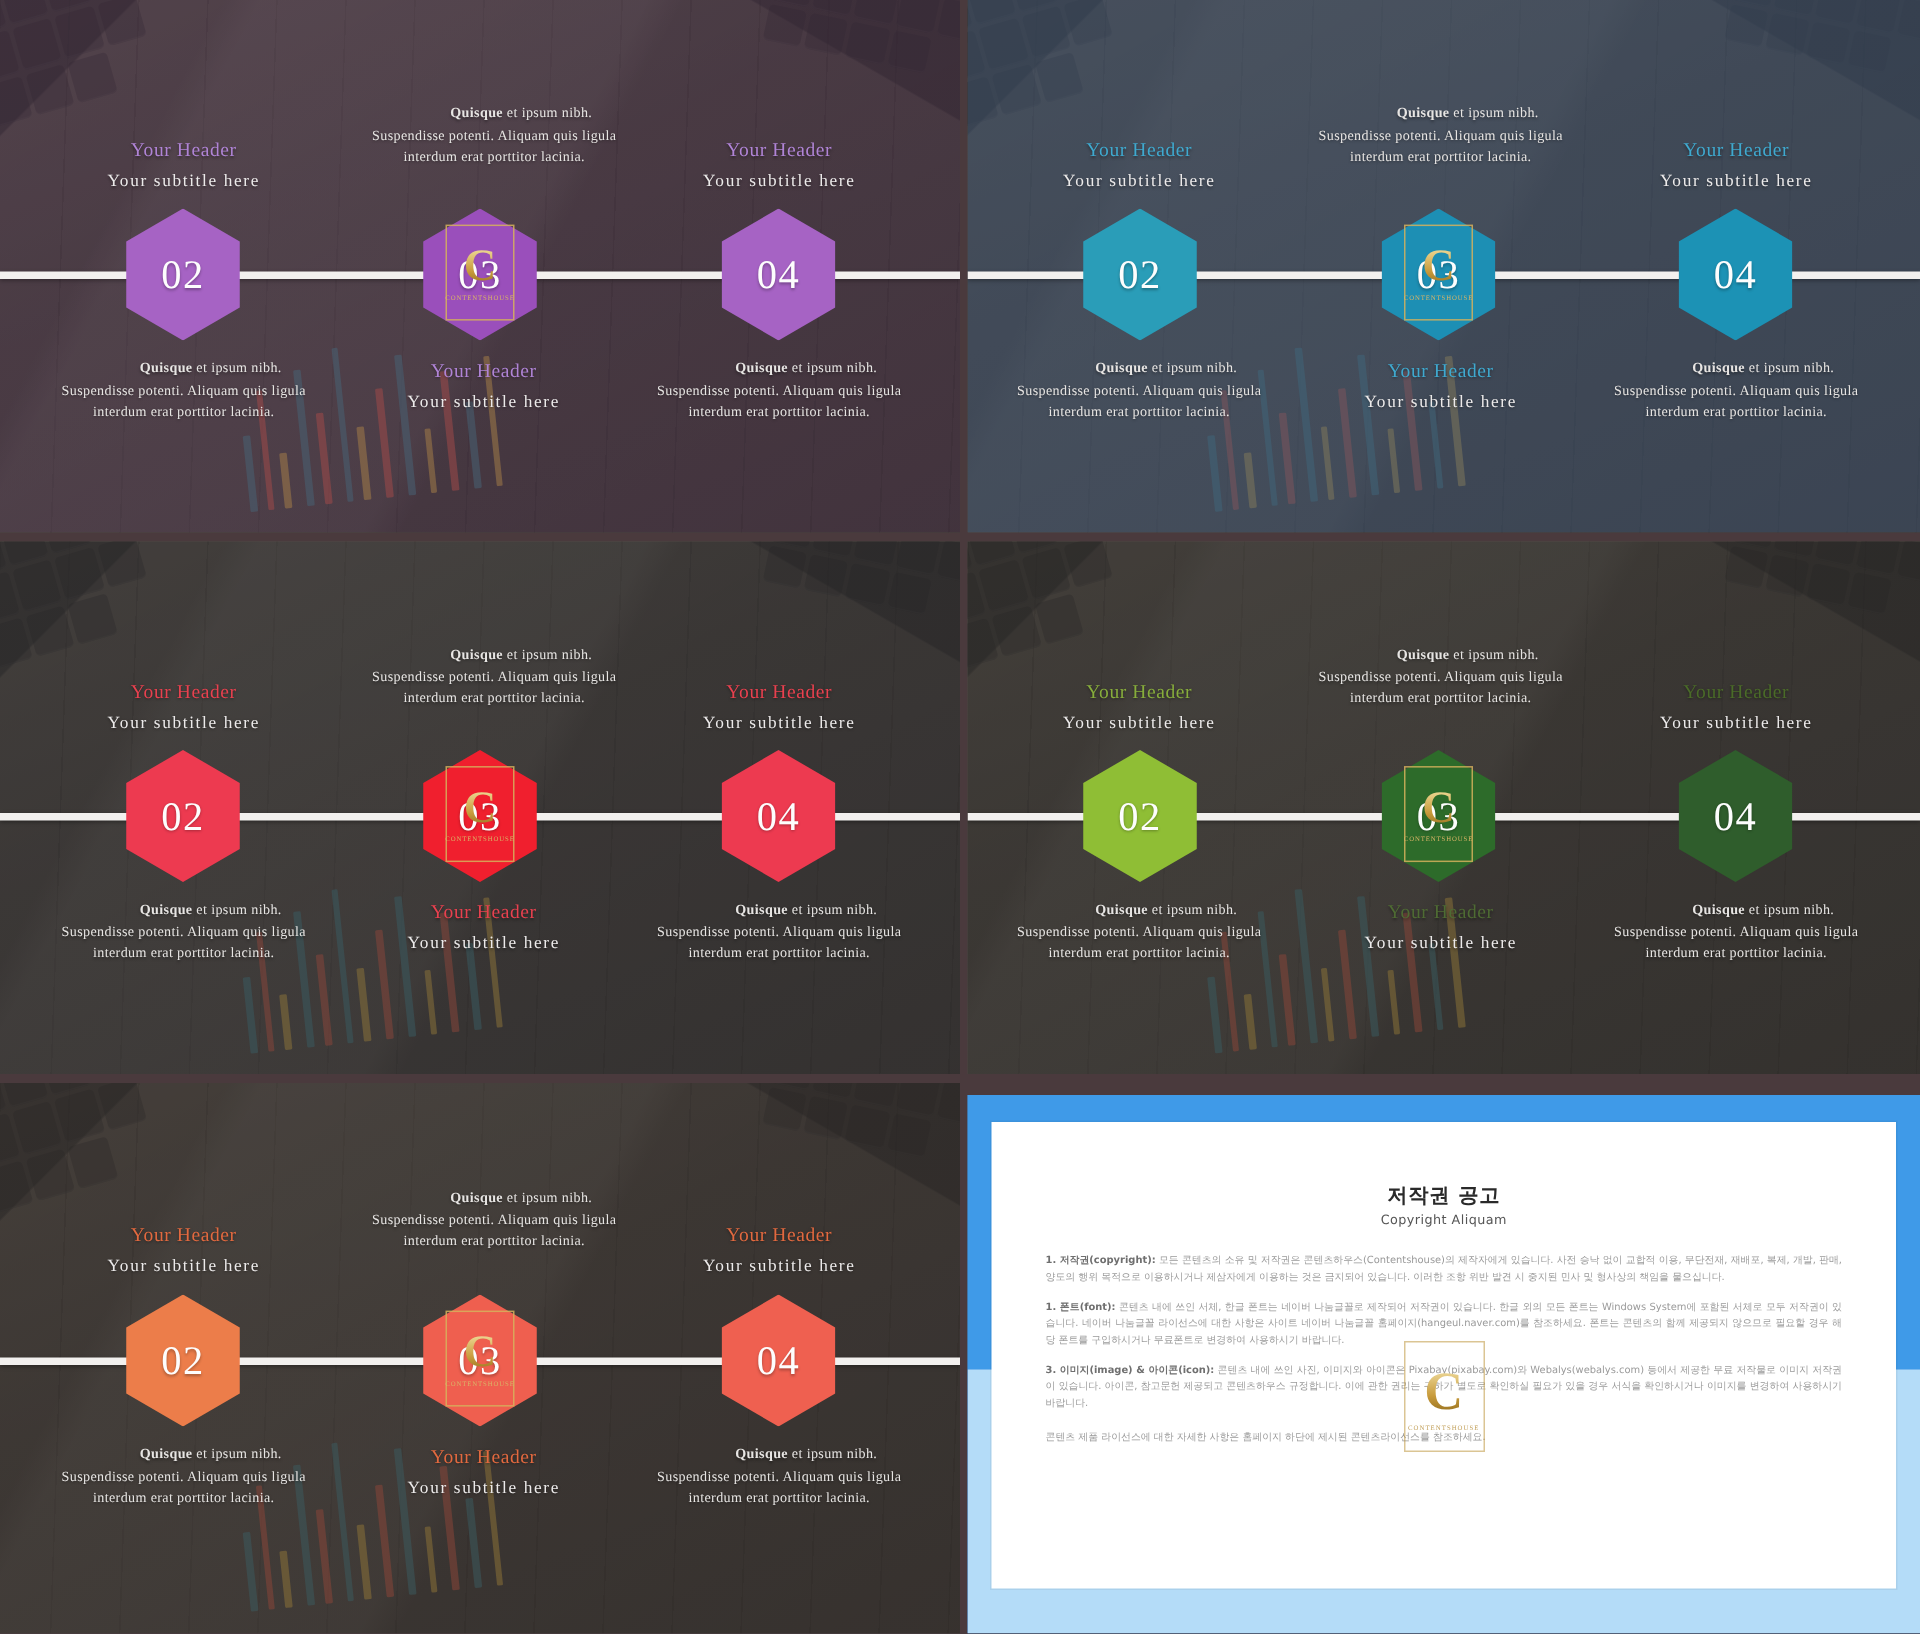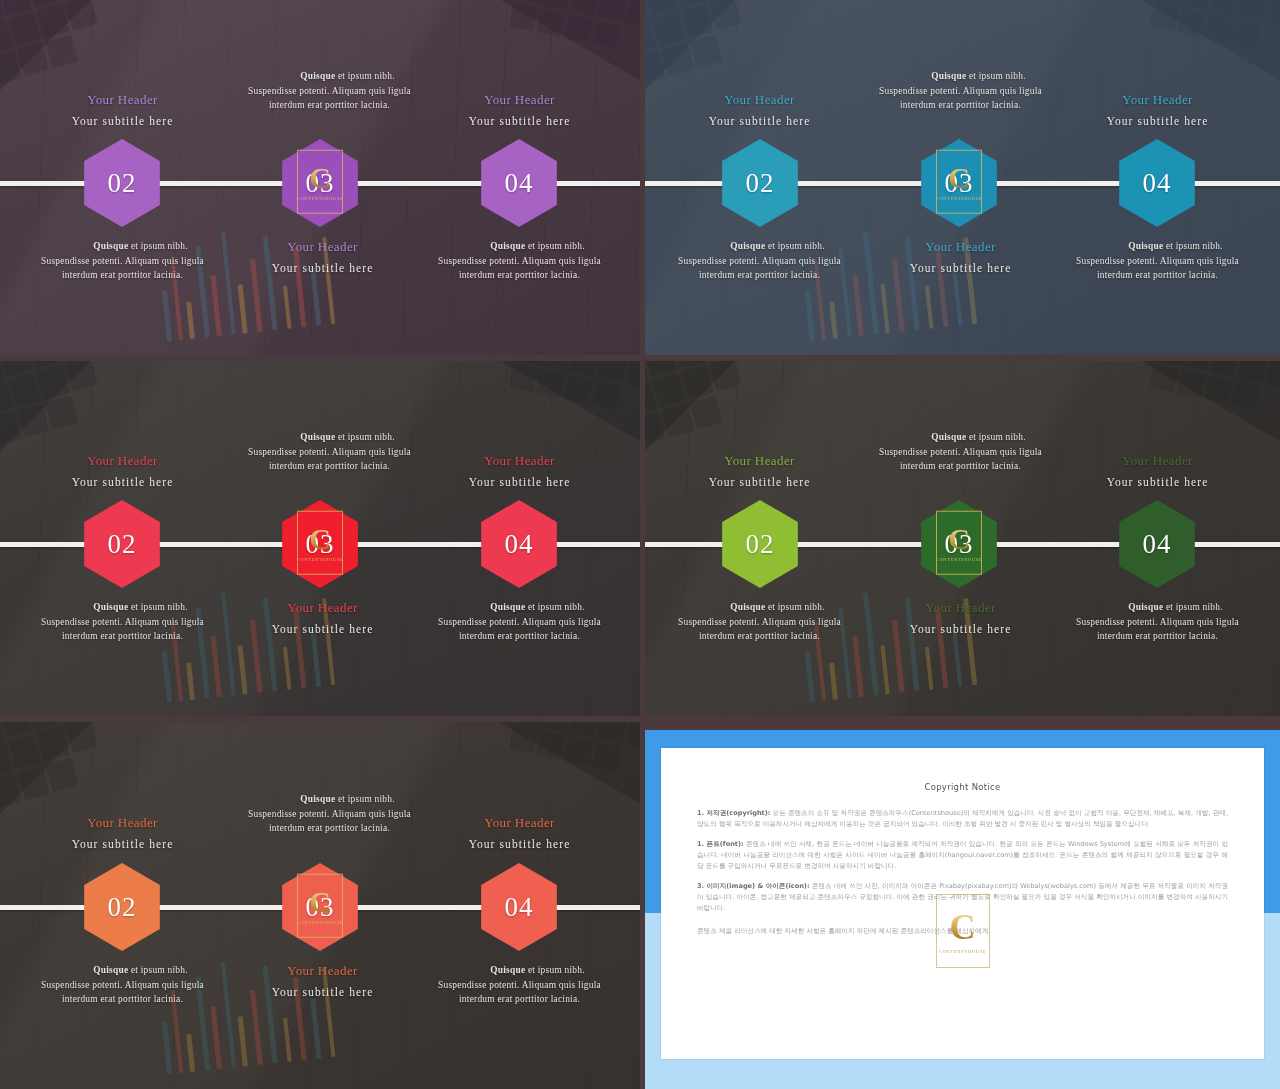--- a/index.html
+++ b/index.html
@@ -667,34 +667,35 @@
     <div class="txt" style="left:432px; top:241px; width:175px;">
       <p class="body"><b>Quisque</b><span> et ipsum nibh. Suspendisse potenti. Aliquam quis ligula interdum erat porttitor lacinia.</span></p>
     </div>
   </div>
 
   <div class="copy-slide" style="left:645px; top:730px; width:635px; height:359px;">
     <div class="copy-band-top"></div>
     <div class="copy-band-bot"></div>
 
     <div class="copy-paper">
-      <p class="copy-sub">Copyright Notice</p>
+      <h1 class="copy-title">저작권 공고</h1>
+      <p class="copy-sub">Copyright Aliquam</p>
 
 
       <p class="copy-p">
         <b>1. 저작권(copyright):</b><span> 모든 콘텐츠의 소유 및 저작권은 콘텐츠하우스(Contentshouse)의 제작자에게 있습니다. 사전 승낙 없이 교합적 이용, 무단전재, 재배포, 복제, 개발, 판매, 양도의 행위 목적으로 이용하시거나 제삼자에게 이용하는 것은 금지되어 있습니다. 이러한 조항 위반 발견 시 중지된 민사 및 형사상의 책임을 물으십니다.</span>
       </p>
       <p class="copy-p">
         <b>1. 폰트(font):</b><span> 콘텐츠 내에 쓰인 서체, 한글 폰트는 네이버 나눔글꼴로 제작되어 저작권이 있습니다. 한글 외의 모든 폰트는 Windows System에 포함된 서체로 모두 저작권이 있습니다. 네이버 나눔글꼴 라이선스에 대한 사항은 사이트 네이버 나눔글꼴 홈페이지(hangeul.naver.com)를 참조하세요. 폰트는 콘텐츠의 함께 제공되지 않으므로 필요할 경우 해당 폰트를 구입하시거나 무료폰트로 변경하여 사용하시기 바랍니다.</span>
       </p>
       <p class="copy-p">
         <b>3. 이미지(image) &amp; 아이콘(icon):</b><span> 콘텐츠 내에 쓰인 사진, 이미지와 아이콘은 Pixabay(pixabay.com)와 Webalys(webalys.com) 등에서 제공한 무료 저작물로 이미지 저작권이 있습니다. 아이콘, 참고문헌 제공되고 콘텐츠하우스 규정합니다. 이에 관한 권리는 귀하가 별도로 확인하실 필요가 있을 경우 서식을 확인하시거나 이미지를 변경하여 사용하시기 바랍니다.</span>
       </p>
 
-      <p class="copy-p" style="margin-top:12px">콘텐츠 제품 라이선스에 대한 자세한 사항은 홈페이지 하단에 제시된 콘텐츠라이선스를 제삼자에게.</p>
+      <p class="copy-p" style="margin-top:12px">콘텐츠 제품 라이선스에 대한 자세한 사항은 홈페이지 하단에 제시된 콘텐츠라이선스를 참조하세요.</p>
     </div>
 
     <div class="copy-wm">
       <span class="wm-c">C</span>
       <span class="wm-t">CONTENTSHOUSE</span>
     </div>
   </div>
 
 </div>
 

